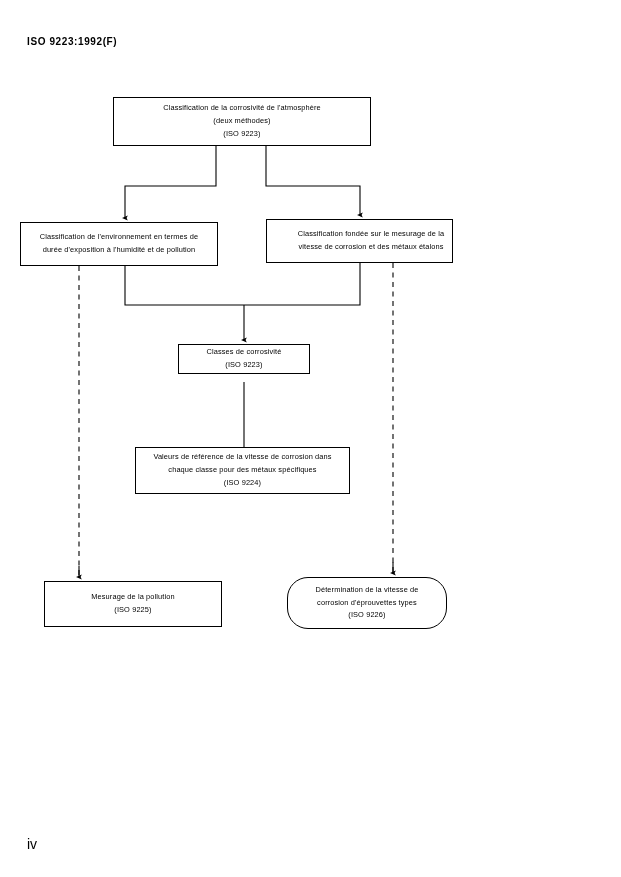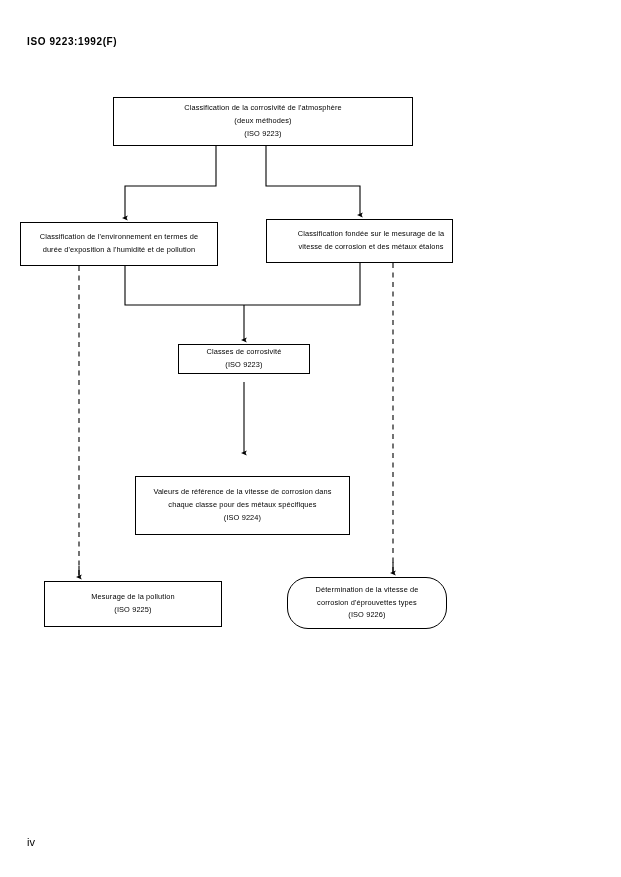--- a/index.html
+++ b/index.html
@@ -26,21 +26,21 @@
     font-size: 10px;
     font-weight: bold;
     letter-spacing: 0.6px;
     color: #000;
     white-space: nowrap;
   }
   .page-number {
     position: absolute;
     left: 27px;
     top: 836px;
-    font-size: 11px;
+    font-size: 14px;
     color: #000;
   }
   .figure-caption {
     position: absolute;
     left: 58px;
     top: 643px;
     font-size: 9.6px;
     font-weight: bold;
     letter-spacing: 0.25px;
     color: #000;
@@ -80,25 +80,25 @@
     letter-spacing: 0.12px;
     padding: 2px 5px;
     z-index: 2;
   }
   .node .ln {
     display: block;
     white-space: nowrap;
   }
 
   
-  #node-top          { left: 113px; top: 97px;  width: 300px; height: 49px; }
+  #node-top          { left: 113px; top: 97px;  width: 258px; height: 49px; }
   #node-env          { left: 20px;  top: 222px; width: 198px; height: 44px; }
   #node-rate         { left: 266px; top: 219px; width: 187px; height: 44px; padding-left: 28px; }
   #node-classes      { left: 178px; top: 344px; width: 132px; height: 30px; }
-  #node-ref-values   { left: 135px; top: 476px; width: 215px; height: 59px; }
+  #node-ref-values   { left: 135px; top: 447px; width: 215px; height: 47px; }
   #node-pollution    { left: 44px;  top: 581px; width: 178px; height: 46px; }
   #node-determ       { left: 287px; top: 577px; width: 160px; height: 52px; border-radius: 21px; }
 </style>
 </head>
 <body>
 
 <div id="page">
 
   <div class="doc-header">ISO 9223:1992(F)</div>
 

